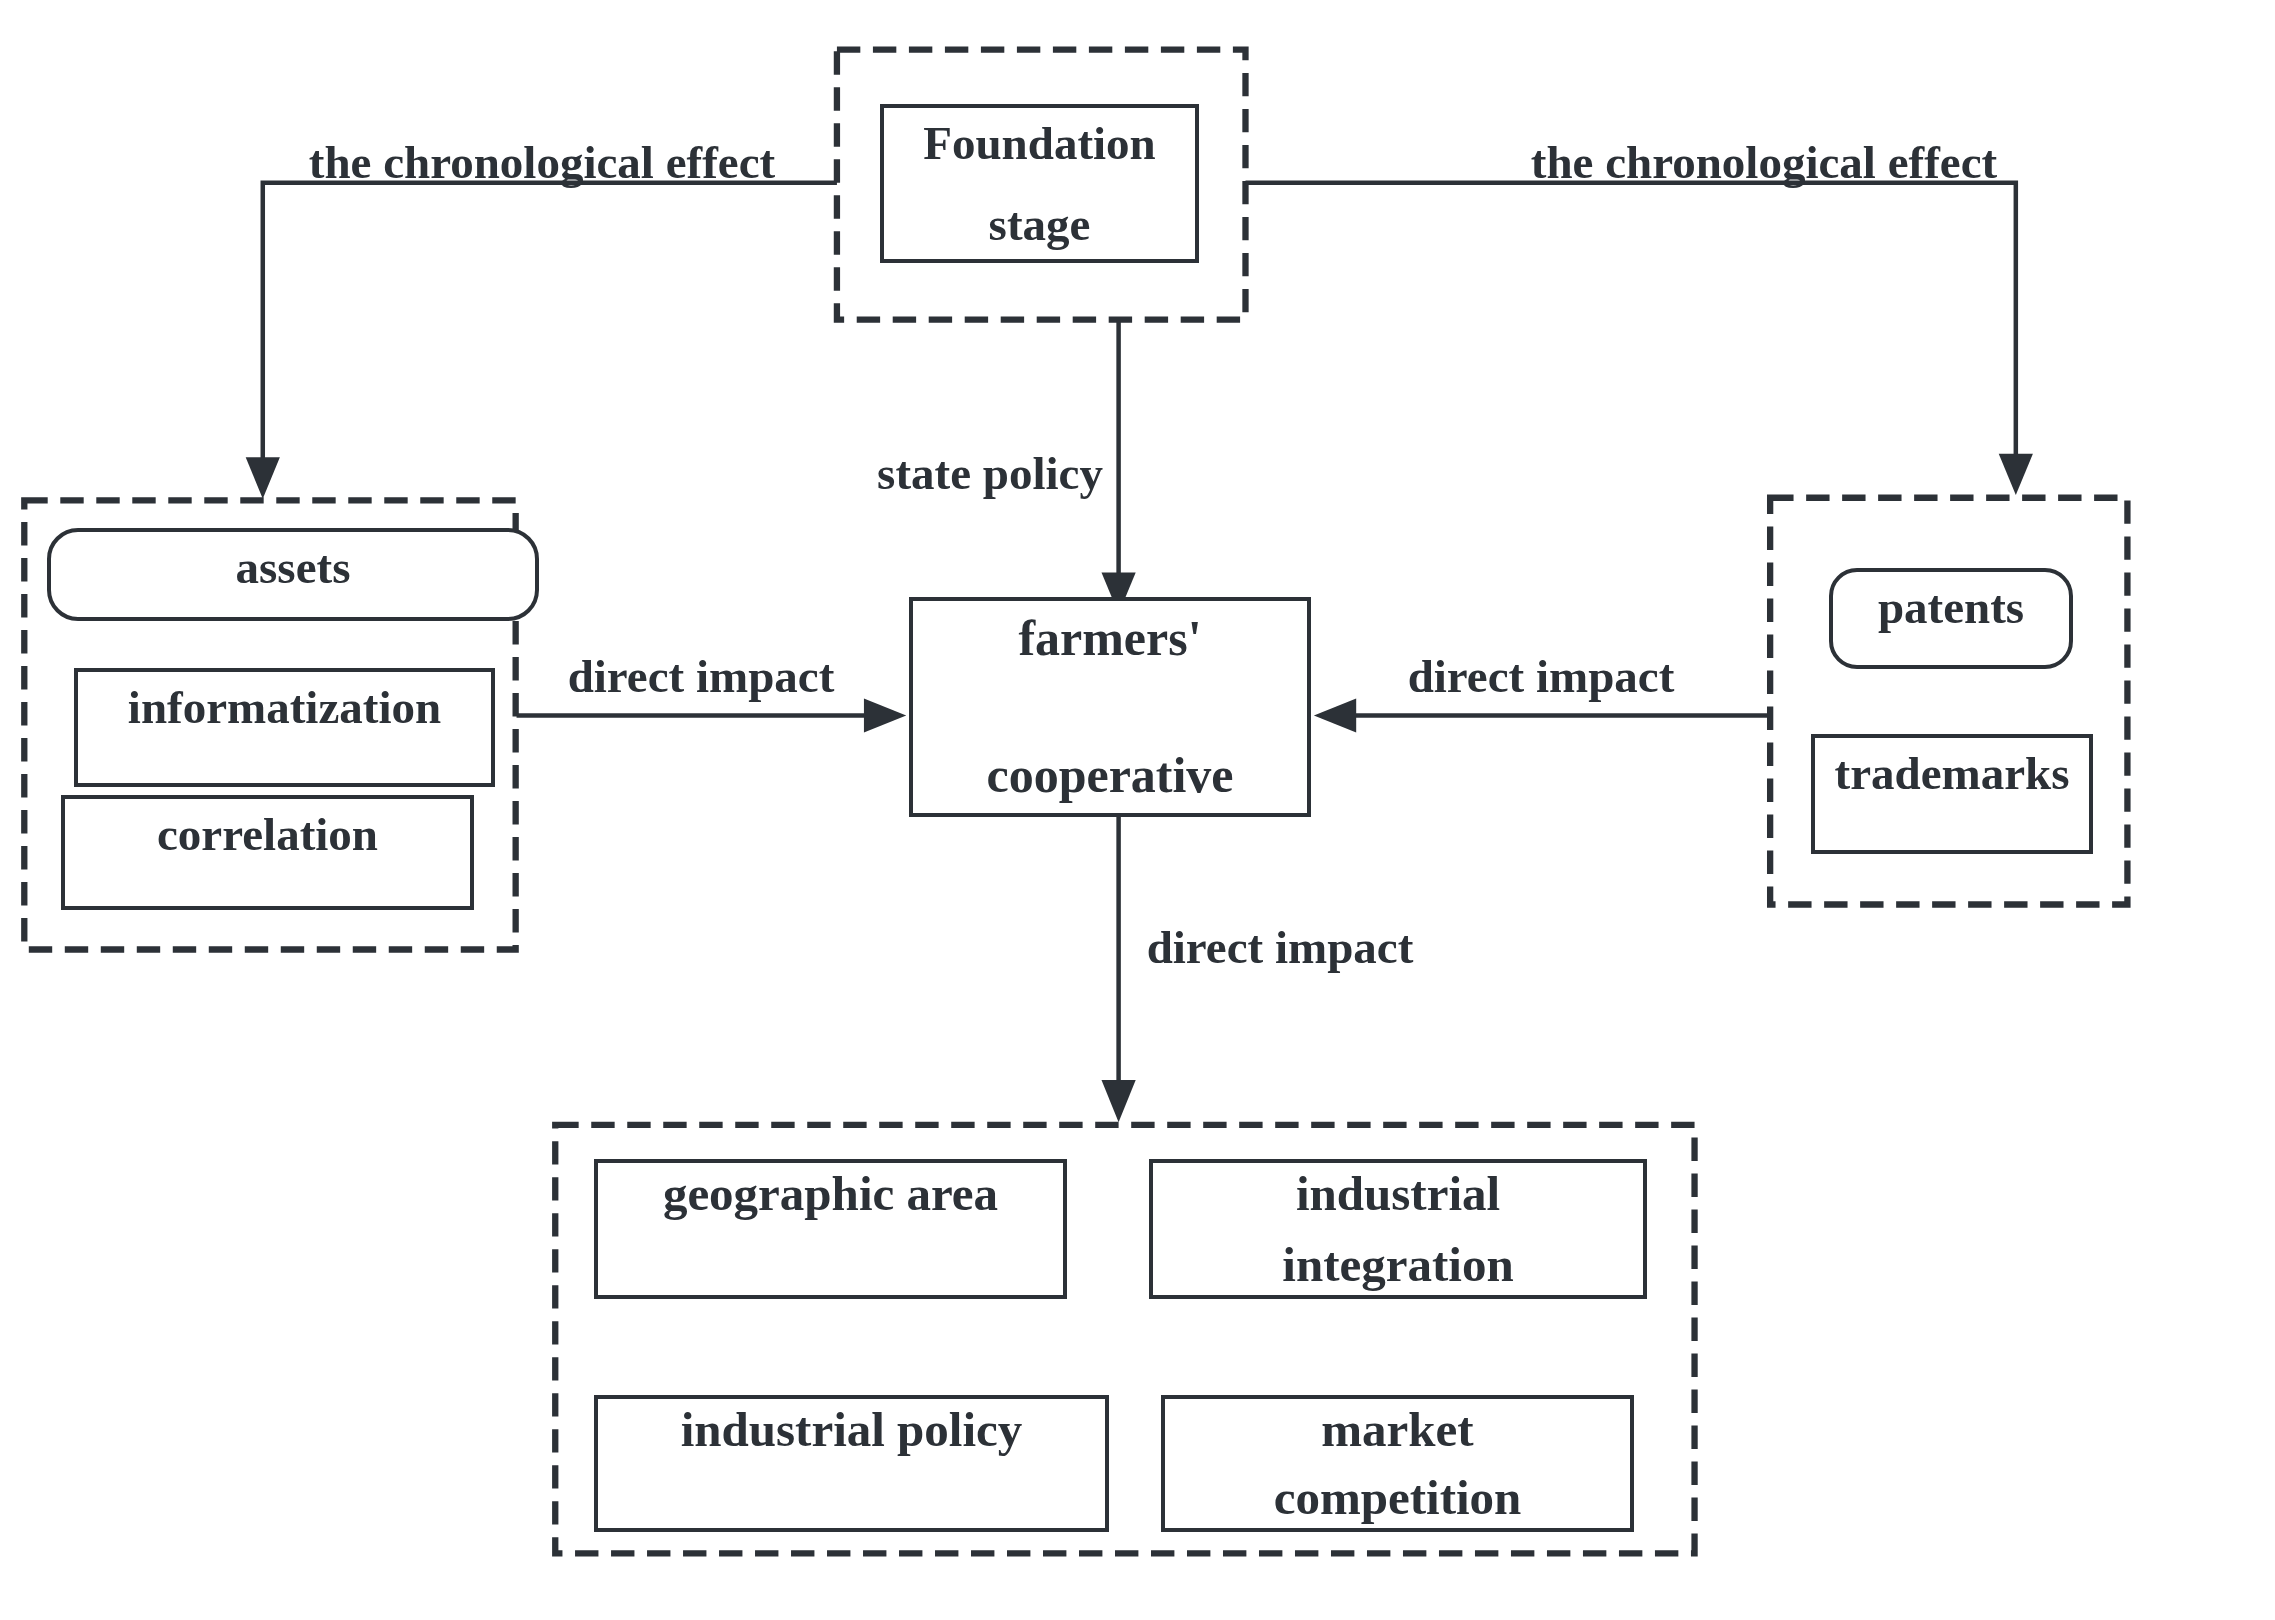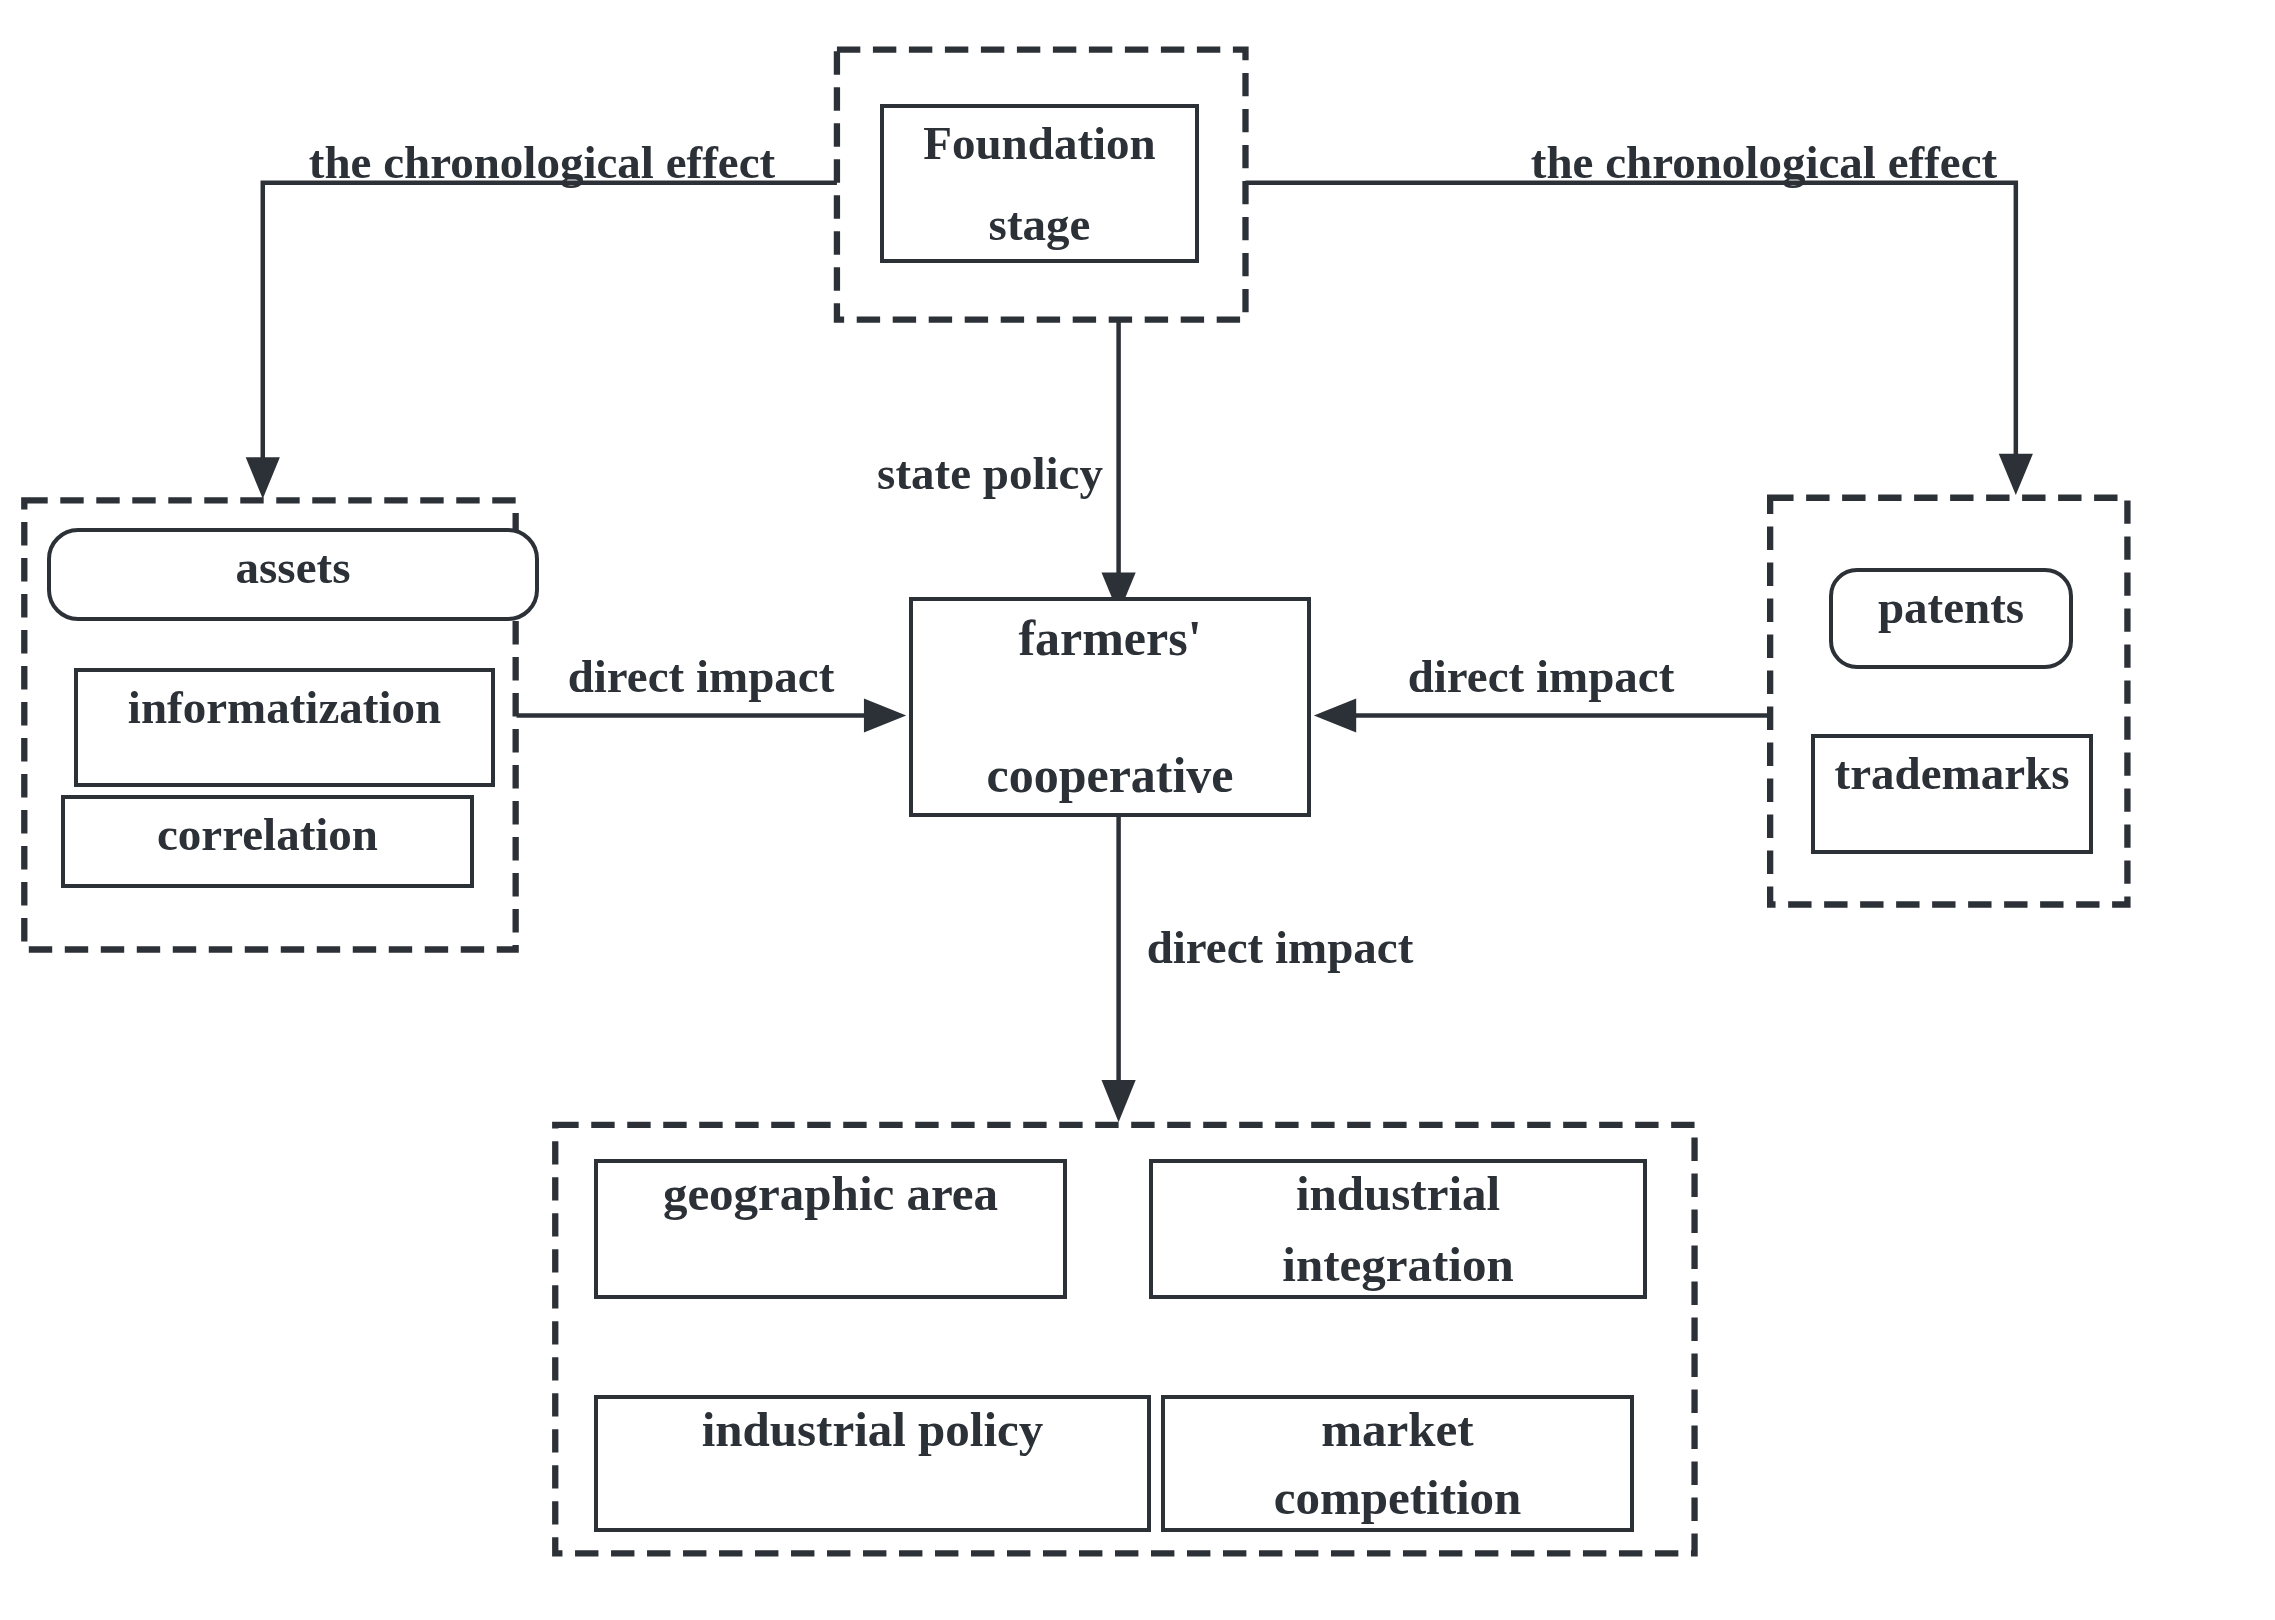--- a/index.html
+++ b/index.html
@@ -95,39 +95,39 @@
     <span class="node-line">farmers'</span>
     <span class="node-line">cooperative</span>
   </div>
 
   <div class="node fs-52" style="left:47px;top:528px;width:492px;height:93px;border-radius:31px;">
     <span class="node-line">assets</span>
   </div>
   <div class="node fs-52" style="left:58px;top:668px;width:421px;height:119px;margin-left:16px;">
     <span class="node-line">informatization</span>
   </div>
-  <div class="node fs-52" style="left:61px;top:795px;width:413px;height:93px;font-family:Liberation Serif, serif;">
+  <div class="node fs-52" style="left:61px;top:795px;width:413px;height:115px;font-family:Liberation Serif, serif;">
     <span class="node-line">correlation</span>
   </div>
 
   <div class="node fs-52" style="left:1829px;top:568px;width:244px;height:101px;border-radius:28px;">
     <span class="node-line">patents</span>
   </div>
   <div class="node fs-52" style="left:1811px;top:734px;width:282px;height:120px;">
     <span class="node-line">trademarks</span>
   </div>
 
   <div class="node fs-54" style="left:594px;top:1159px;width:473px;height:140px;">
     <span class="node-line">geographic area</span>
   </div>
   <div class="node fs-54" style="left:1149px;top:1159px;width:498px;height:140px;">
     <span class="node-line">industrial</span>
     <span class="node-line">integration</span>
   </div>
-  <div class="node fs-54" style="left:594px;top:1395px;width:557px;height:137px;">
+  <div class="node fs-54" style="left:594px;top:1395px;width:515px;height:137px;">
     <span class="node-line">industrial policy</span>
   </div>
   <div class="node fs-54" style="left:1161px;top:1395px;width:473px;height:137px;">
     <span class="node-line">market</span>
     <span class="node-line">competition</span>
   </div>
 
   <div class="edge-label" style="left:542px;top:162px;">the chronological effect</div>
   <div class="edge-label" style="left:1764px;top:162px;">the chronological effect</div>
   <div class="edge-label" style="left:990px;top:473px;">state policy</div>

